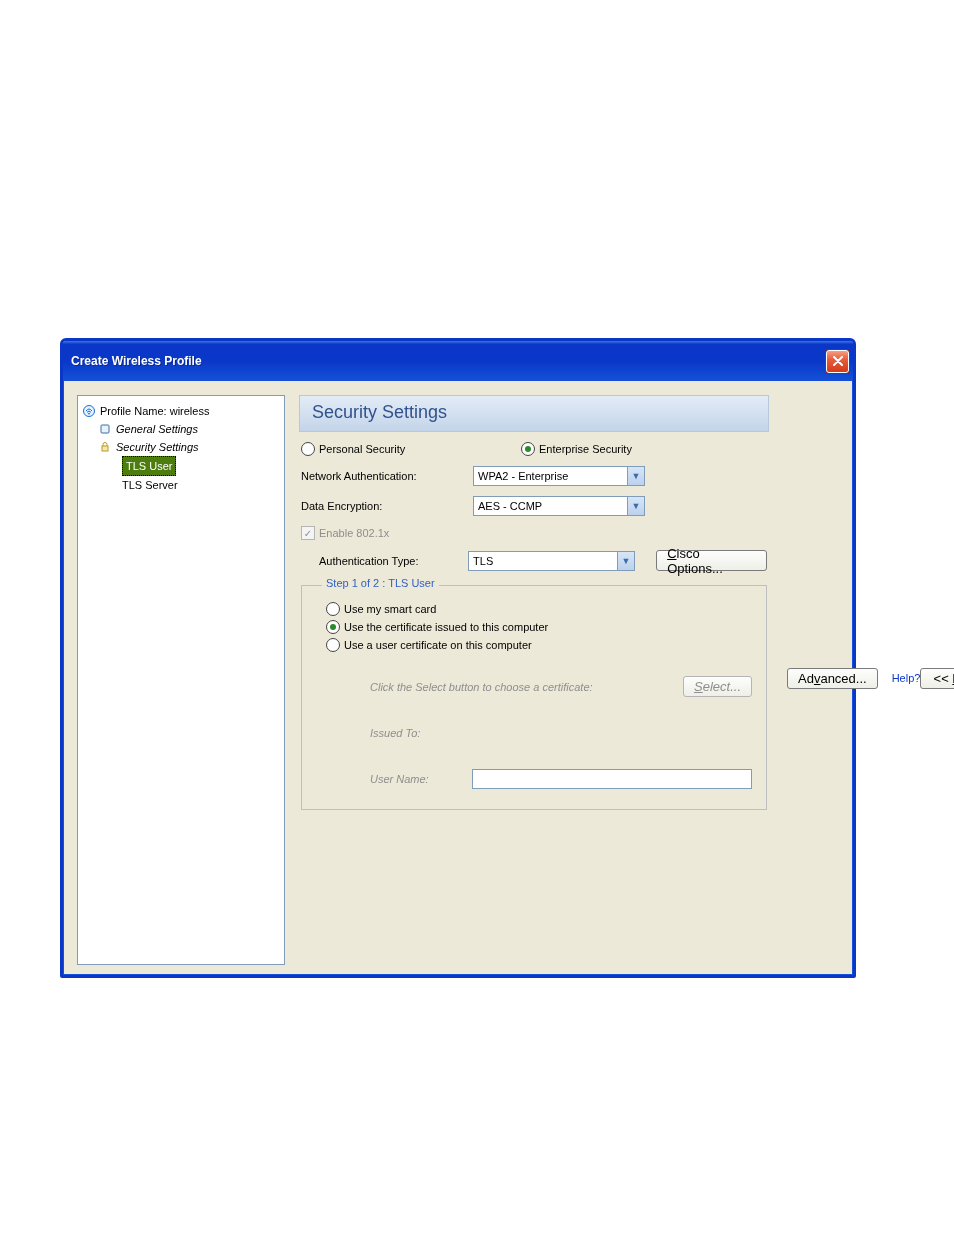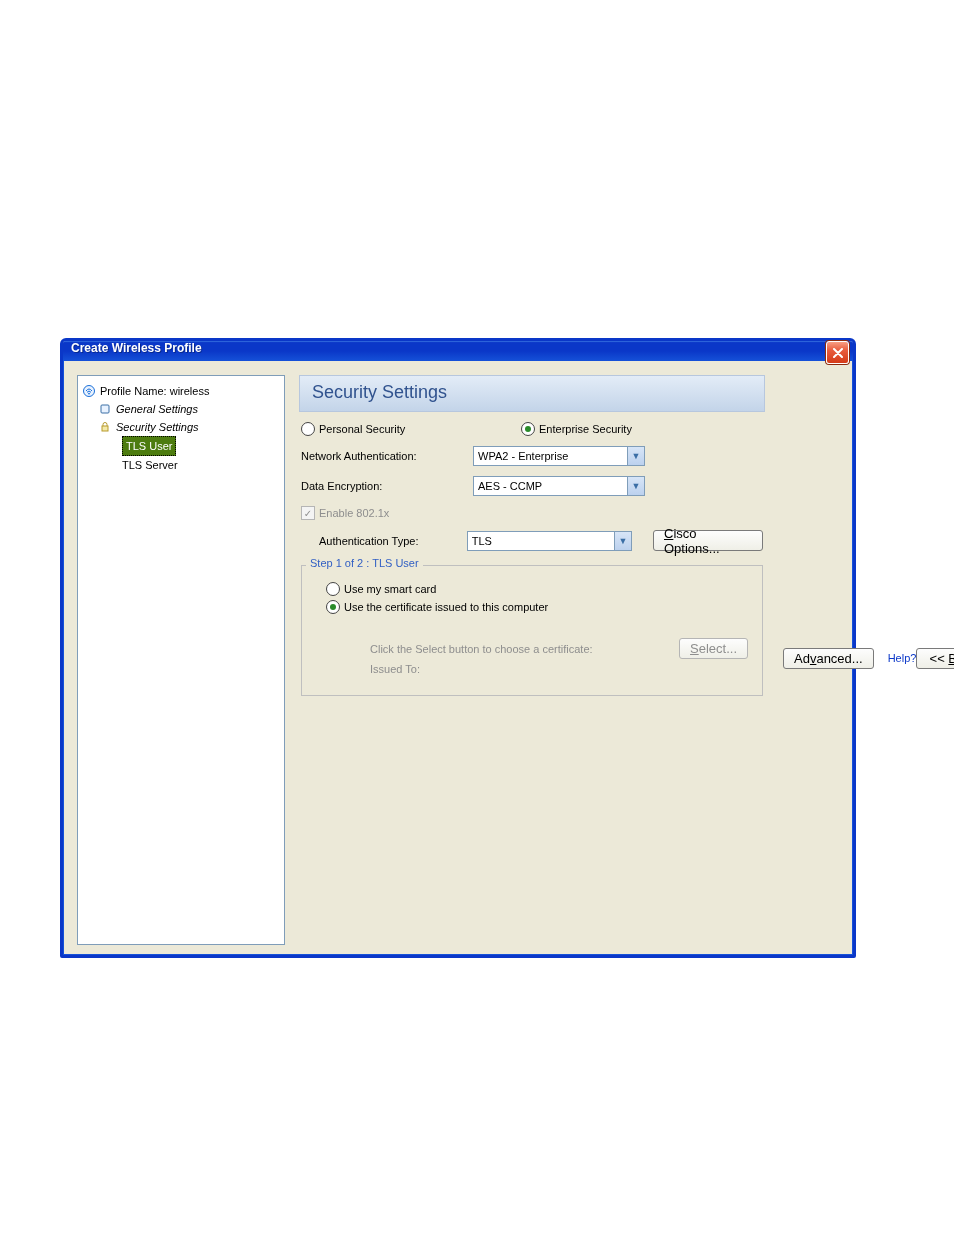--- a/index.html
+++ b/index.html
@@ -17,22 +17,23 @@
     left: 60px;
     top: 338px;
     width: 790px;
     border: 3px solid #0a37c8;
     border-radius: 6px 6px 2px 2px;
     background: #ece9d8;
     box-shadow: 0 0 0 1px #1551d8 inset;
   }
   .titlebar {
     background: linear-gradient(to bottom, #3b77e3 0%, #0a37c8 8%, #0a37c8 50%, #1551d8 100%);
-    height: 20px;
-    display: flex;
+    height: 40px;
+    display: flex;
+    align-items: center;
     justify-content: space-between;
     padding: 0 4px 0 8px;
     border-radius: 3px 3px 0 0;
   }
   .titlebar-text {
     color: #fff;
     font-weight: bold;
     font-size: 12px;
     text-shadow: 1px 1px 0 rgba(0,0,0,.3);
   }
@@ -188,29 +189,29 @@
   }
   .btn.cisco { min-width: 96px; }
   .groupbox {
     border: 1px solid #bfbfbf;
     position: relative;
     padding: 16px 14px 20px 14px;
     margin-top: 4px;
   }
   .groupbox-legend {
     position: absolute;
-    top: -9px; left: 4px;
+    top: -9px; left: 20px;
     background: #ece9d8;
     padding: 0 4px;
     color: #3260c4;
     font-size: 11px;
   }
   .cert-area {
     padding: 24px 0 0 54px;
-    display:flex;flex-direction:column;gap:4px;
+    display:flex;flex-direction:column;gap:30px;font-style:italic;
   }
   .cert-row { display:flex; align-items:center; gap:10px; }
   .text-input {
     width: 280px; height: 20px;
     border: 1px solid #7f9db9;
     background:#fff;
     box-sizing:border-box;
   }
   .bottom-row {
     display: flex;
@@ -329,32 +330,40 @@
             <div class="groupbox-legend">Step 1 of 2 : TLS User</div>
 
             <div class="row radio-row" style="margin-left:10px;">
               <span class="radio-dot-sm"></span>
               <span>Use my smart card</span>
             </div>
             <div class="row radio-row" style="margin-left:10px;margin-top:4px;">
               <span class="radio-dot-sm selected"></span>
               <span>Use the certificate issued to this computer</span>
             </div>
+            <div class="row radio-row" style="margin-left:10px;margin-top:4px;">
+              <span class="radio-dot-sm"></span>
+              <span>Use a user certificate on this computer</span>
+            </div>
 
             <div class="cert-area">
               <div class="cert-row">
                 <span class="disabled-text">Click the Select button to choose a certificate:</span>
                 <div style="flex:1"></div>
                 <div class="btn disabled" style="min-width:62px;">
                   <span><span class="u">S</span>elect...</span>
                 </div>
               </div>
               <div class="cert-row">
                 <span class="disabled-text" style="width:92px;">Issued To:</span>
               </div>
+              <div class="cert-row">
+                <span class="disabled-text" style="width:92px;">User Name:</span>
+                <div class="text-input"></div>
+              </div>
             </div>
           </div>
 
         </div>
       </div>
     </div>
 
     <div class="bottom-row">
       <div class="left-btns">
         <div class="btn">

